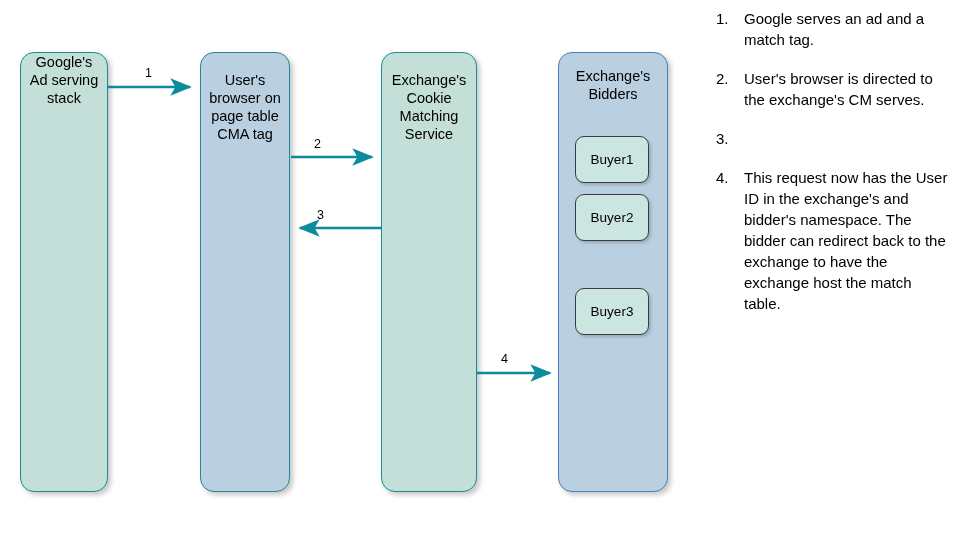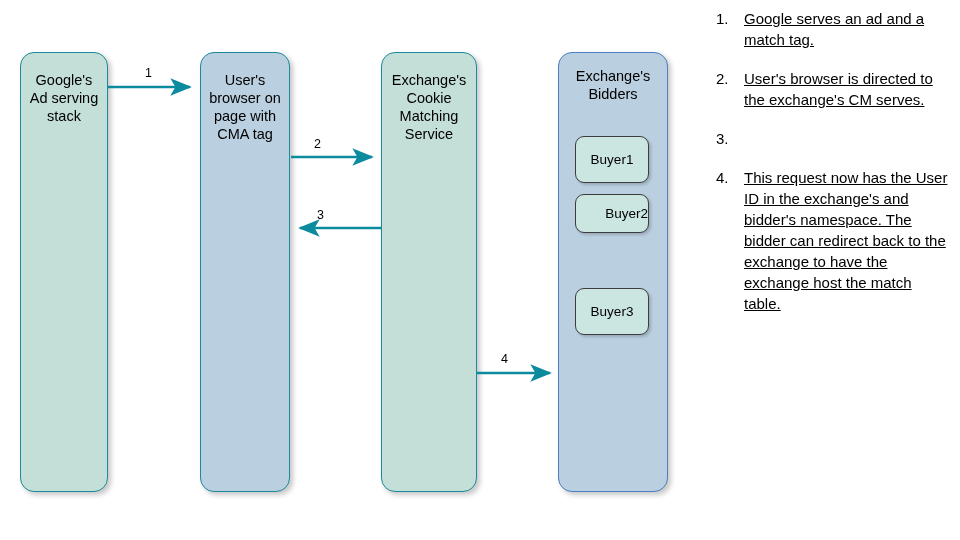--- a/index.html
+++ b/index.html
@@ -90,57 +90,56 @@
     font-size: 15px;
     line-height: 21px;
     text-align: left;
     padding-left: 16px;
     box-sizing: border-box;
   }
   .legend-text {
     flex: 1 1 auto;
     font-size: 15px;
     line-height: 21px;
-    text-decoration: underline;
   }
 </style>
 </head>
 <body>
 
 <div id="diagram-canvas">
 
-  <div class="proc-box fill-green" style="left:20px; top:52px; width:88px; height:440px; padding-top:18px;">
+  <div class="proc-box fill-green" style="left:20px; top:52px; width:88px; height:440px; ">
     <div class="box-label">Google's
 Ad serving
 stack</div>
   </div>
 
   <div class="proc-box fill-blue" style="left:200px; top:52px; width:90px; height:440px; padding-top:18px;">
     <div class="box-label">User's
 browser on
-page with
+page table
 CMA tag</div>
   </div>
 
   <div class="proc-box fill-green" style="left:381px; top:52px; width:96px; height:440px; padding-top:18px;">
     <div class="box-label">Exchange's
 Cookie
 Matching
 Service</div>
   </div>
 
   <div class="proc-box fill-bidder" style="left:558px; top:52px; width:110px; height:440px; padding-top:14px;">
     <div class="box-label">Exchange's
 Bidders</div>
   </div>
 
   <div class="buyer-box" style="left:575px; top:136px; width:74px; height:47px;">
     <span>Buyer1</span>
   </div>
-  <div class="buyer-box" style="left:575px; top:194px; width:74px; height:39px;justify-content:flex-end;">
+  <div class="buyer-box" style="left:575px; top:194px; width:74px; height:47px;">
     <span>Buyer2</span>
   </div>
   <div class="buyer-box" style="left:575px; top:252px; width:74px; height:47px;margin-top:36px;">
     <span>Buyer3</span>
   </div>
 
   <svg class="arrow-svg" viewBox="0 0 960 540" xmlns="http://www.w3.org/2000/svg">
     <defs>
       <marker id="ah-r" markerWidth="9" markerHeight="8" refX="8.2" refY="4" orient="auto" markerUnits="strokeWidth">
         <path d="M0,0.4 L9,4 L0,7.6 L2.1,4 Z" fill="#0c8b9e"></path>

